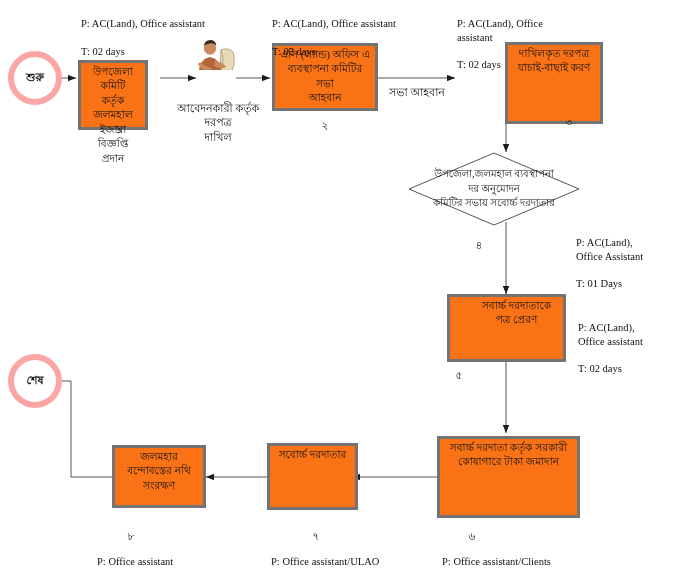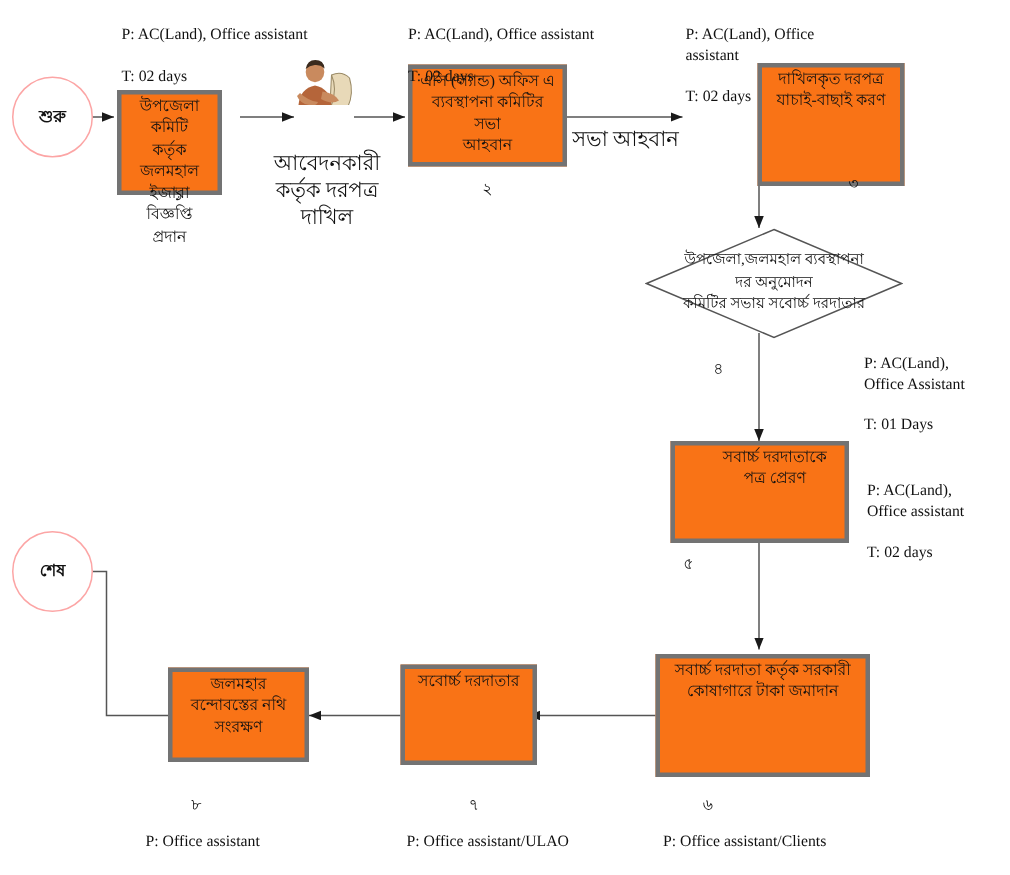--- a/index.html
+++ b/index.html
@@ -32,21 +32,21 @@
     padding: 2px 4px;
     font-size: 10.5px;
     font-family: "Liberation Serif", "DejaVu Serif", serif;
   }
   .node-box span { display: block; width: 100%; }
 
   
   .node-circle {
     position: absolute;
     box-sizing: border-box;
-    border: 1px solid #fca5a5;
+    border: 6px solid #fca5a5;
     border-radius: 50%;
     background: #ffffff;
     display: flex;
     align-items: center;
     justify-content: center;
     text-align: left;
     font-size: 11px;
     font-weight: 600;
   }
 
@@ -78,21 +78,21 @@
   
   .step-num {
     position: absolute;
     font-size: 10.5px;
     text-align: center;
   }
 
   
   .edge-label {
     position: absolute;
-    font-size: 14px;
+    font-size: 11px;
     line-height: 1.3;
     text-align: center;
   }
 
   
   #wires { position: absolute; left: 0; top: 0; width: 673px; height: 583px; }
 
   
   .clipart { position: absolute; }
 </style>
@@ -197,21 +197,21 @@
       <span>দাখিলকৃত দরপত্র</span>
       <span>যাচাই-বাছাই করণ</span>
     </span>
   </div>
   <div class="annot" style="left:457px; top:3px; width:90px;">
     <div>P: AC(Land), Office assistant</div>
     <div>T: 02 days</div>
   </div>
   <div class="step-num" style="left:553px; top:115px; width:32px;">৩</div>
 
-  <div class="node-diamond-wrap" style="left:430px; top:152px; width:172px; height:74px;">
+  <div class="node-diamond-wrap" style="left:408px; top:152px; width:172px; height:74px;">
     <svg width="172" height="74" viewBox="0 0 172 74" xmlns="http://www.w3.org/2000/svg">
       <polygon points="86,1 171,37 86,73 1,37" fill="#ffffff" stroke="#555555" stroke-width="1"></polygon>
     </svg>
     <div class="node-diamond-label">
       <span>
         <span style="display:block">উপজেলা,জলমহাল ব্যবস্থাপনা</span>
         <span style="display:block">দর অনুমোদন</span>
         <span style="display:block">কমিটির সভায় সবোর্চ্চ দরদাতার</span>
       </span>
     </div>

